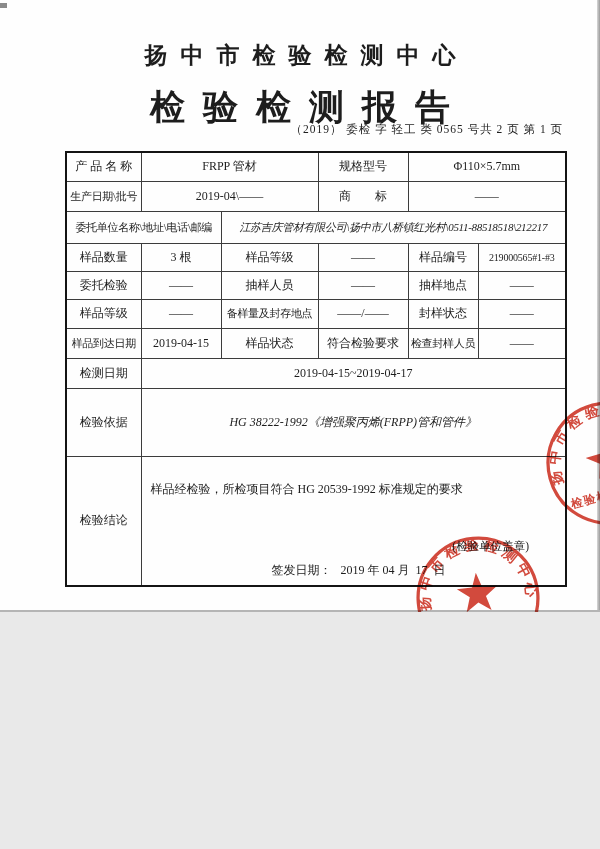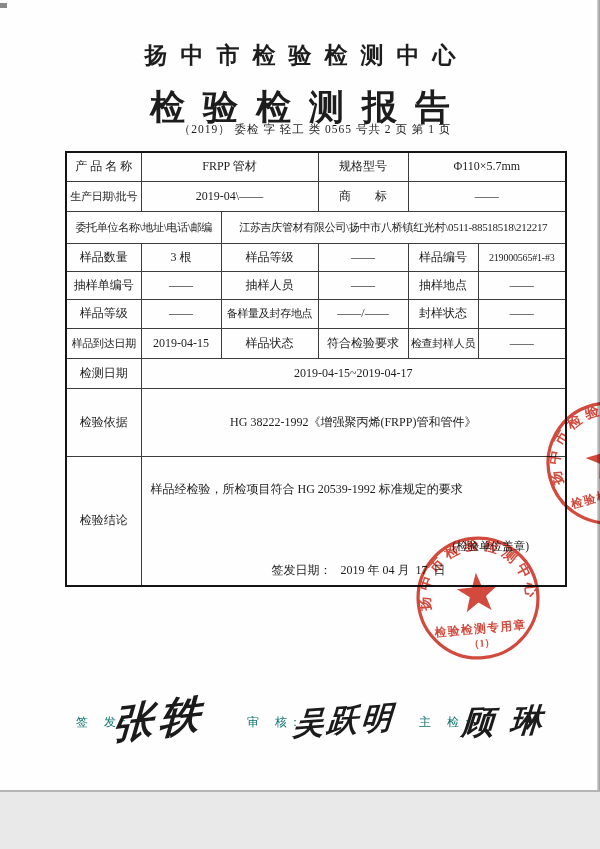--- a/index.html
+++ b/index.html
@@ -1,41 +1,41 @@
 <!DOCTYPE html>
 <html><head>
 <meta charset="utf-8">
 <style>
   html,body{margin:0;padding:0;background:#e9e9e9;}
   .page{
-    position:relative;width:600px;height:792px;background:#fefefe;
+    position:relative;width:600px;height:612px;background:#fefefe;
     overflow:hidden;font-family:"Liberation Serif","DejaVu Serif",serif;color:#1d1d1d;
   }
   .scan-edge-right{position:absolute;right:0;top:0;width:3px;height:100%;
     background:linear-gradient(to right,#d8d8d8,#9a9a9a);}
   .scan-edge-bottom{position:absolute;left:0;bottom:0;width:100%;height:2px;background:#b5b5b5;}
   .corner-mark{position:absolute;left:0;top:3px;width:7px;height:5px;background:#8a8a8a;}
 
   .org-title{position:absolute;top:40px;left:0;width:100%;text-align:center;
     font-size:23px;font-weight:bold;letter-spacing:13px;text-indent:13px;}
   .doc-title{position:absolute;top:84px;left:0;width:100%;text-align:center;
     font-size:35px;font-weight:bold;letter-spacing:18px;text-indent:18px;}
   .meta-row{position:absolute;top:122px;left:67px;width:496px;display:flex;
-    justify-content:center;font-size:11.5px;letter-spacing:1px;}
+    justify-content:flex-end;font-size:11.5px;letter-spacing:1px;}
 
   table.report{
     position:absolute;left:65px;top:151px;width:500px;border-collapse:collapse;
     table-layout:fixed;font-size:12px;
   }
   table.report td{
     border:1px solid #3c3c3c;text-align:center;vertical-align:middle;
     padding:0 2px;overflow:hidden;white-space:nowrap;
   }
   table.report{border:2.5px solid #141414;}
-  td.left{text-align:left;padding-left:10px;}
+  td.left{text-align:left;padding-left:10px;font-style:italic;}
   td.sm{font-size:11px;letter-spacing:-0.3px;}
   td.xs{font-size:10px;letter-spacing:-0.2px;}
   tr.h29{height:29px;} tr.h30{height:30px;padding-left:44px;} tr.h31{height:31px;} tr.h32{height:32px;}
   tr.h28{height:28px;} tr.h68{height:68px;} tr.h130{height:130px;} tr.h37{height:37px;}
   td.concl{position:relative;white-space:normal;}
   .c-text{position:absolute;left:9px;top:24px;width:400px;text-align:left;font-size:12px;}
   .c-seal-note{position:absolute;right:36px;top:82px;font-size:11.5px;}
   .c-sign-date{position:absolute;left:130px;top:105px;font-size:12px;white-space:pre;}
 
   .stamp{position:absolute;mix-blend-mode:multiply;opacity:0.92;}
@@ -101,21 +101,21 @@
     </tr>
     <tr class="h28">
       <td>样品数量</td>
       <td>3 根</td>
       <td>样品等级</td>
       <td>——</td>
       <td>样品编号</td>
       <td class="xs">219000565#1-#3</td>
     </tr>
     <tr class="h28">
-      <td>抽样单编号</td>
+      <td>委托检验</td>
       <td>——</td>
       <td>抽样人员</td>
       <td>——</td>
       <td>抽样地点</td>
       <td>——</td>
     </tr>
     <tr class="h29">
       <td>样品等级</td>
       <td>——</td>
       <td class="sm">备样量及封存地点</td>

